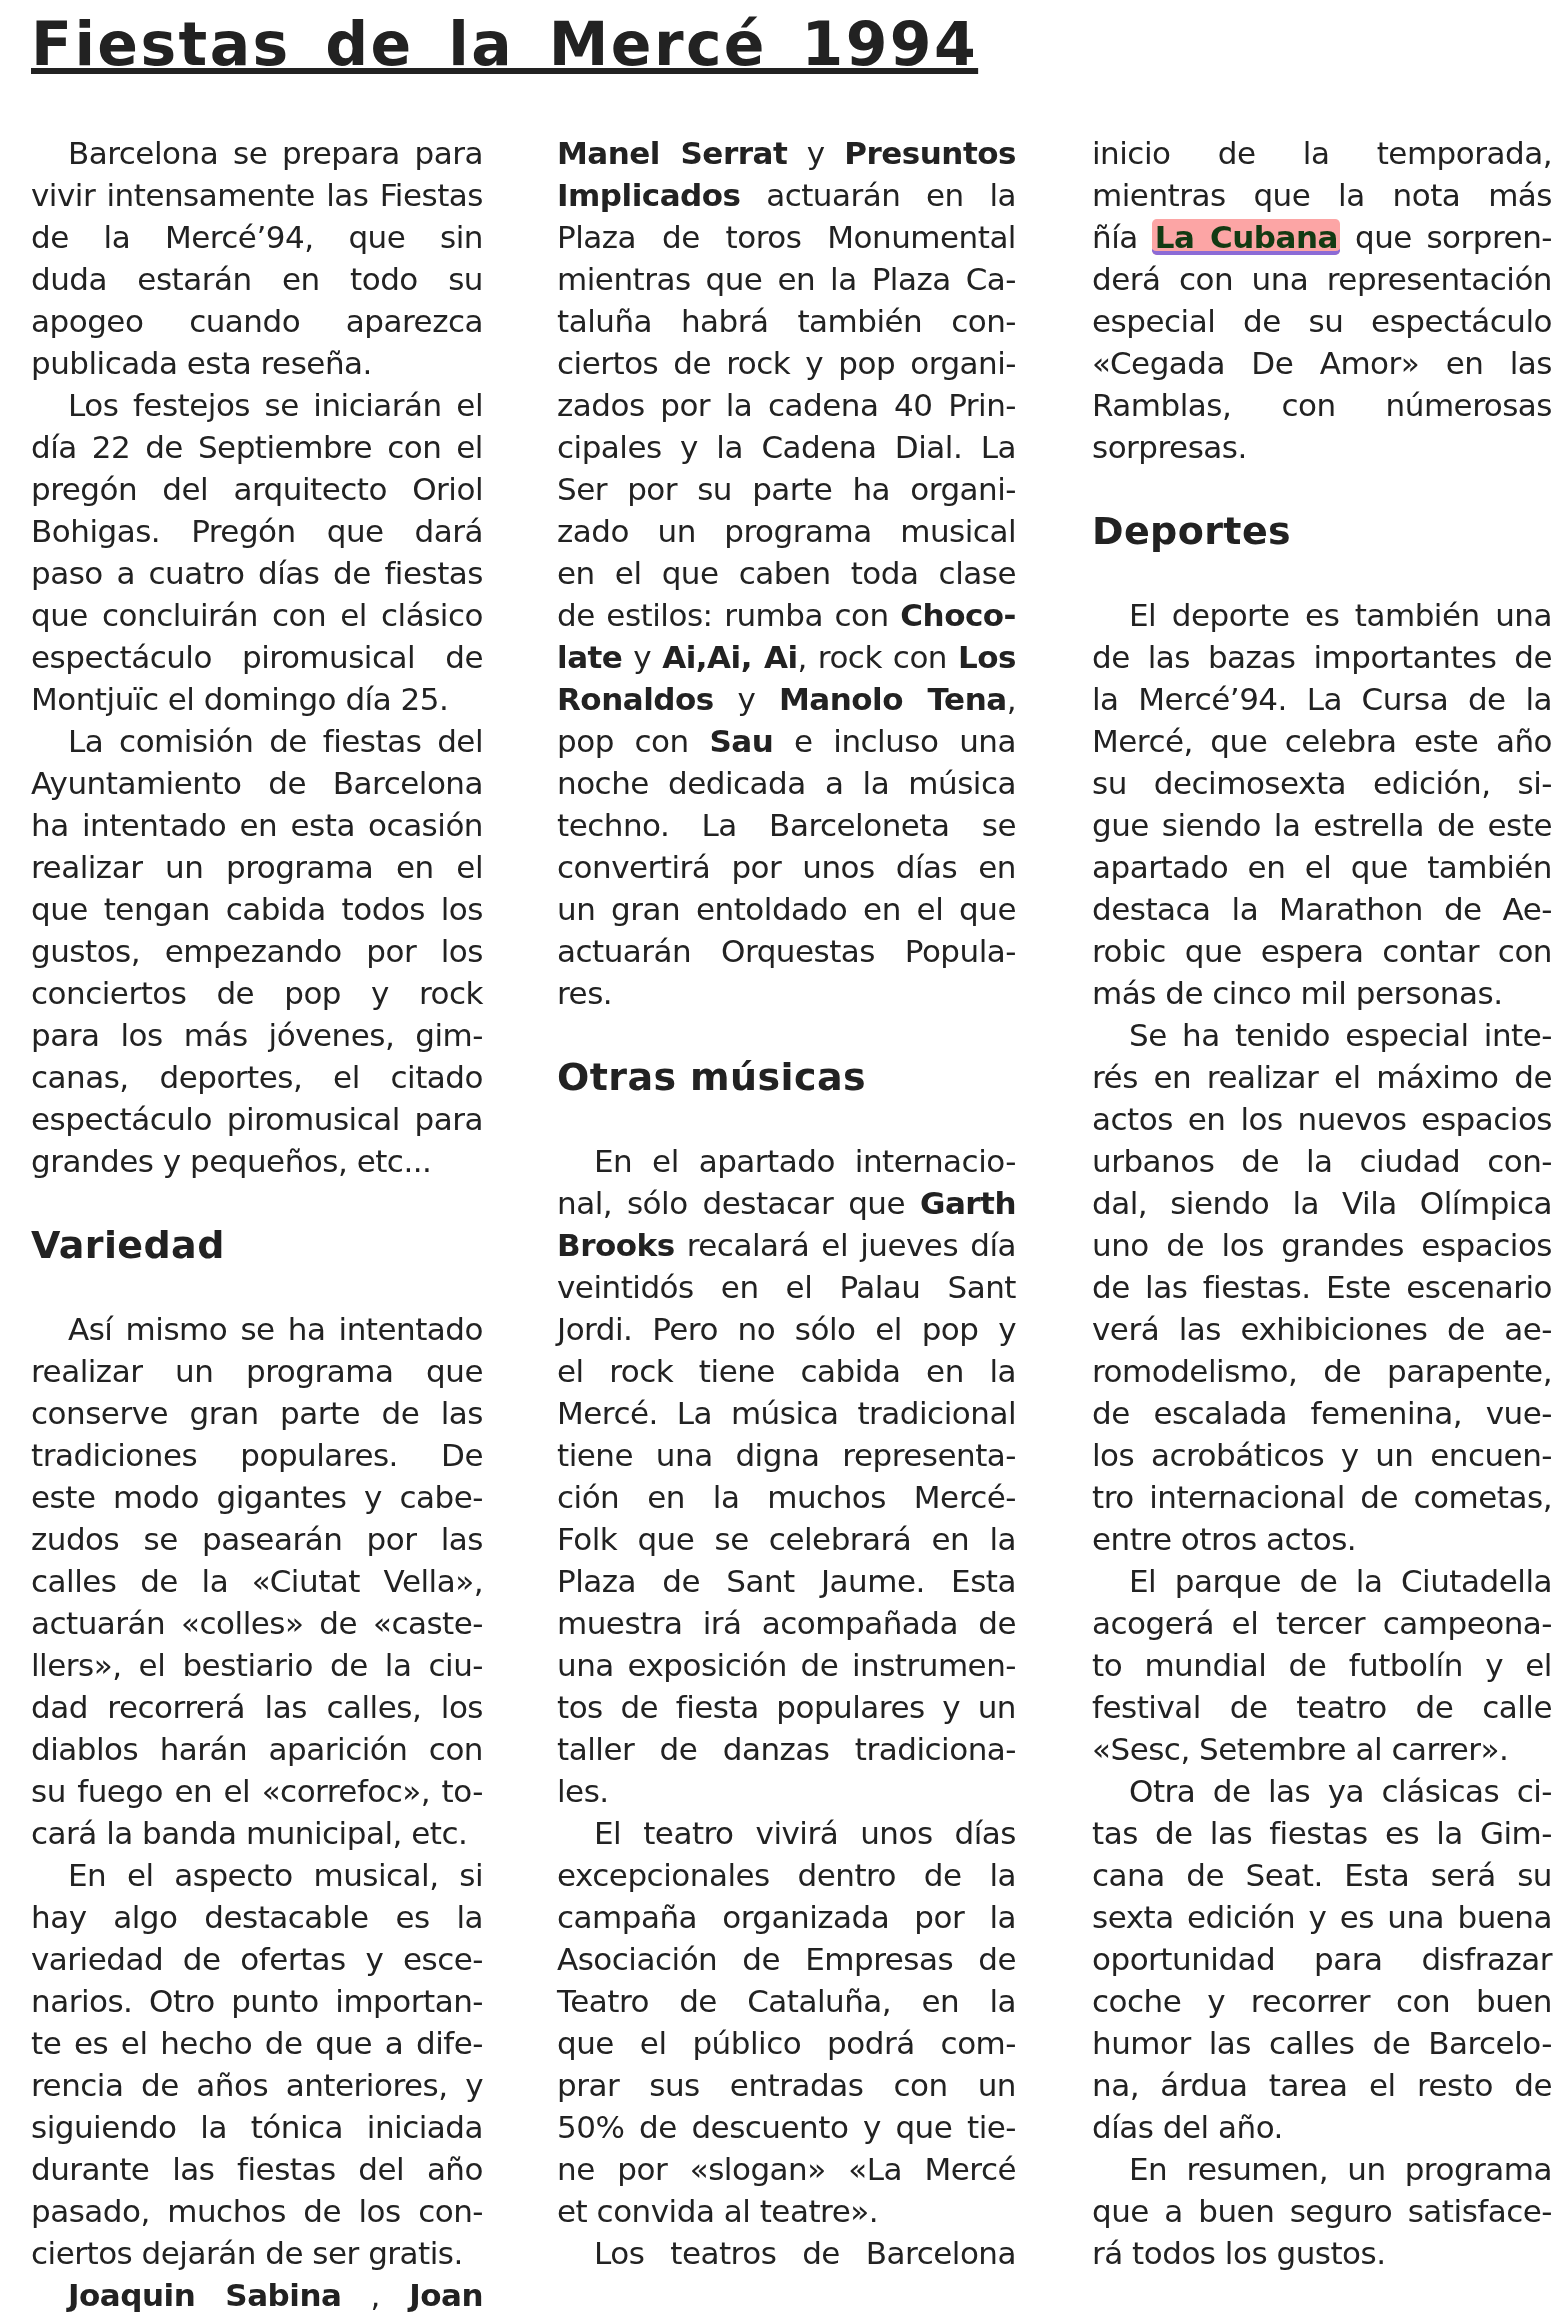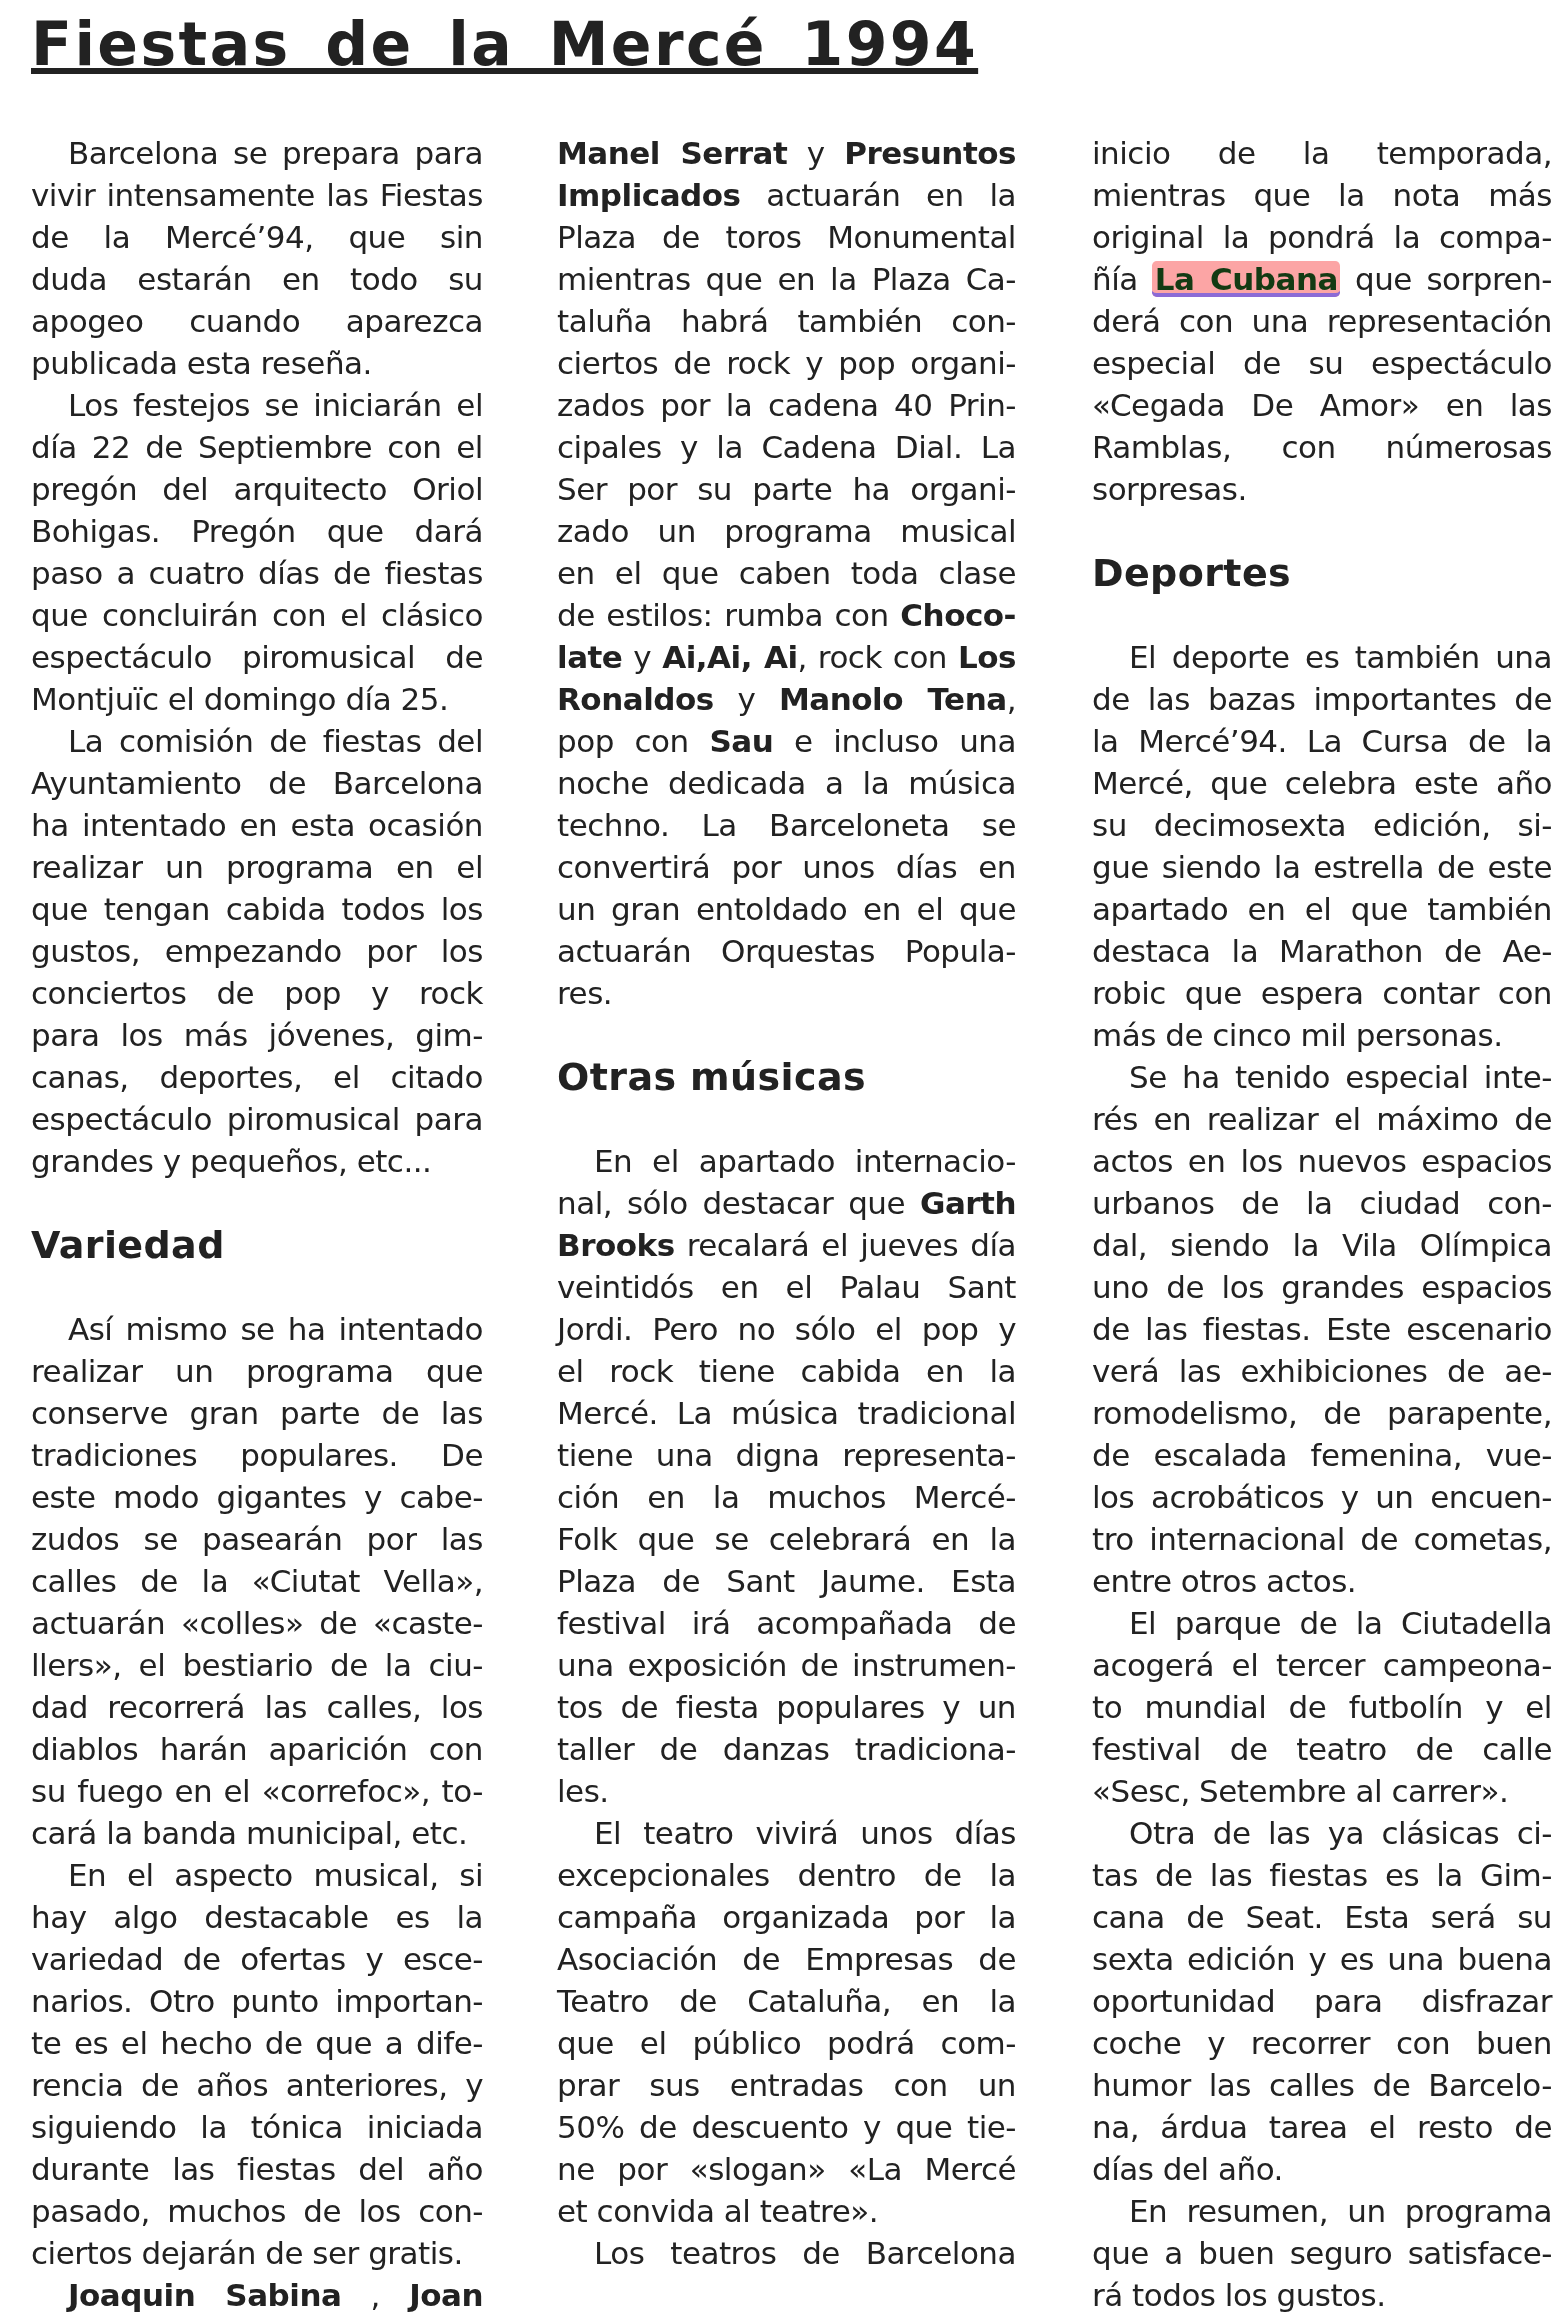--- a/index.html
+++ b/index.html
@@ -111,41 +111,40 @@
     <div class="line"><span>nal, sólo destacar que </span><span class="b">Garth</span></div>
     <div class="line"><span class="b">Brooks</span><span> recalará el jueves día</span></div>
     <div class="line">veintidós en el Palau Sant</div>
     <div class="line">Jordi. Pero no sólo el pop y</div>
     <div class="line">el rock tiene cabida en la</div>
     <div class="line">Mercé. La música tradicional</div>
     <div class="line">tiene una digna representa-</div>
     <div class="line">ción en la muchos Mercé-</div>
     <div class="line">Folk que se celebrará en la</div>
     <div class="line">Plaza de Sant Jaume. Esta</div>
-    <div class="line">festival irá acompañada de</div>
+    <div class="line">muestra irá acompañada de</div>
     <div class="line">una exposición de instrumen-</div>
     <div class="line">tos de fiesta populares y un</div>
     <div class="line">taller de danzas tradiciona-</div>
     <div class="line last">les.</div>
     <div class="line indent">El teatro vivirá unos días</div>
     <div class="line">excepcionales dentro de la</div>
     <div class="line">campaña organizada por la</div>
     <div class="line">Asociación de Empresas de</div>
     <div class="line">Teatro de Cataluña, en la</div>
     <div class="line">que el público podrá com-</div>
     <div class="line">prar sus entradas con un</div>
     <div class="line">50% de descuento y que tie-</div>
     <div class="line">ne por «slogan» «La Mercé</div>
     <div class="line last">et convida al teatre».</div>
     <div class="line indent">Los teatros de Barcelona</div>
   </div>
 <div class="col col3">
     <div class="line">inicio de la temporada,</div>
     <div class="line">mientras que la nota más</div>
-    <div class="line">original la pondrá la compa-</div>
     <div class="line"><span>ñía </span><span class="hl" style="background: #fca5a5;">La Cubana</span><span> que sorpren-</span></div>
     <div class="line">derá con una representación</div>
     <div class="line">especial de su espectáculo</div>
     <div class="line">«Cegada De Amor» en las</div>
     <div class="line">Ramblas, con númerosas</div>
     <div class="line last">sorpresas.</div>
     <div class="gap"></div>
     <div class="line head">Deportes</div>
     <div class="gap"></div>
     <div class="line indent">El deporte es también una</div>

